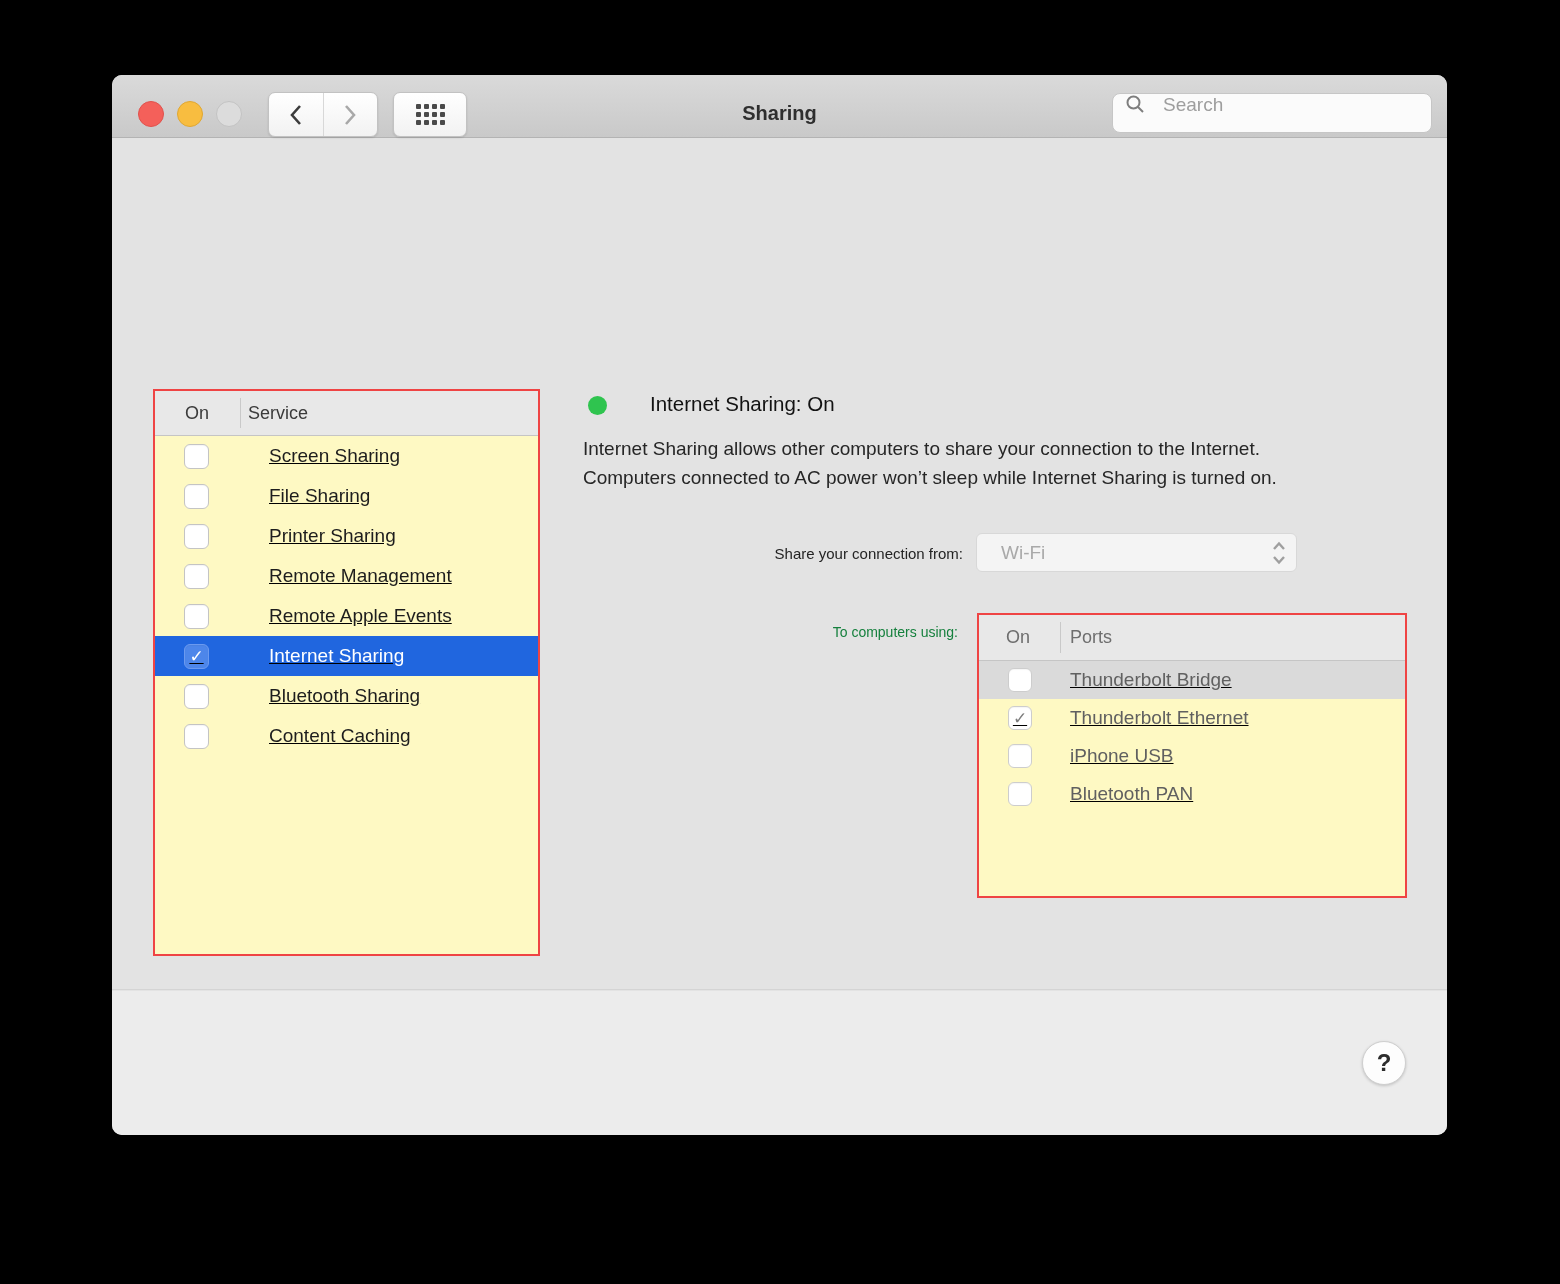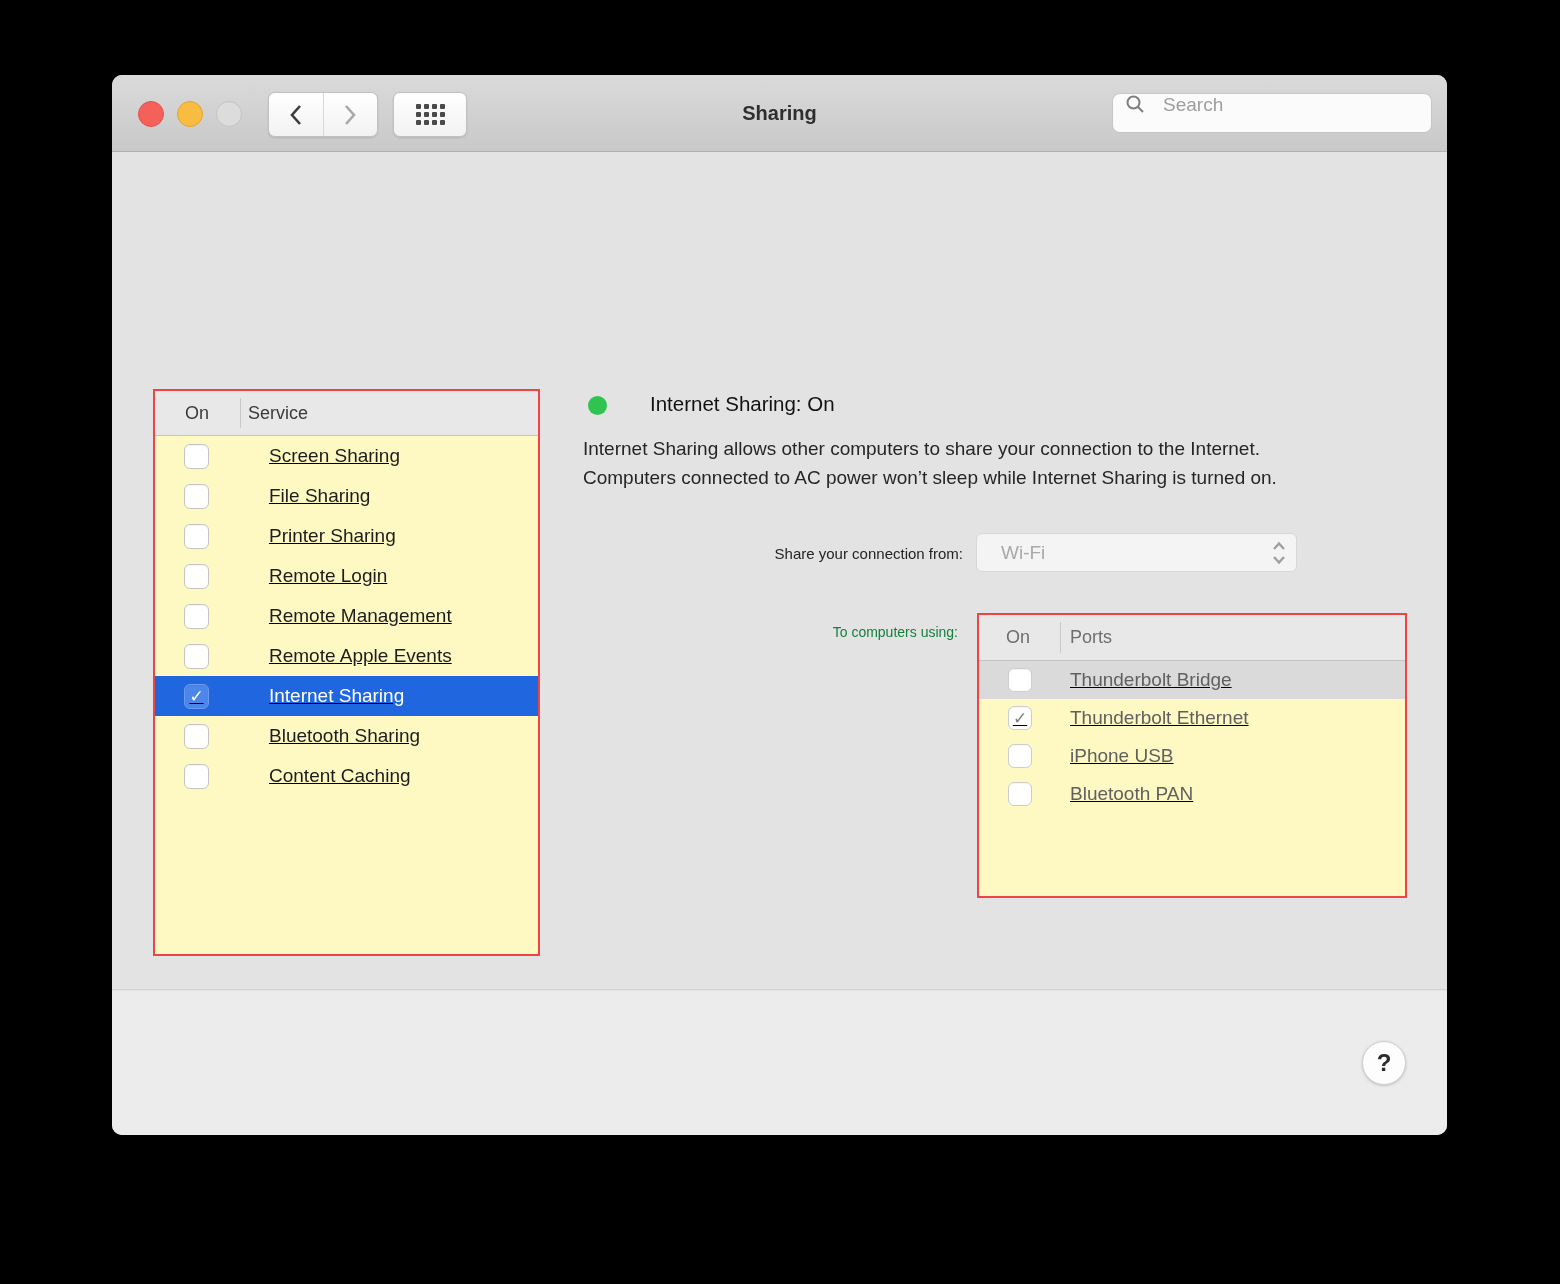--- a/index.html
+++ b/index.html
@@ -4,21 +4,21 @@
 <style>
   * { box-sizing: border-box; margin: 0; padding: 0; }
   html,body { width:1560px; height:1284px; background:#000; font-family:"Liberation Sans","DejaVu Sans",sans-serif; }
   body { position:relative; overflow:hidden; }
 
   .window { position:absolute; left:112px; top:75px; width:1335px; height:1060px;
             border-radius:10px; overflow:hidden; background:#e3e3e3;
             box-shadow:0 25px 70px rgba(0,0,0,.6); }
 
   
-  .titlebar { position:absolute; left:0; right:0; top:0; height:77px;
+  .titlebar { position:absolute; left:0; right:0; top:0; height:63px;
               background:linear-gradient(#dadada,#c9c9c9); border-bottom:1px solid #b3b3b3;padding-left:24px; }
   .traffic { position:absolute; left:26px; top:26px; display:flex; gap:13px; }
   .light { width:26px; height:26px; border-radius:50%; }
   .light.red    { background:#f4605a; border:1px solid #e1514c; }
   .light.yellow { background:#f8bd40; border:1px solid #e0a731; }
   .light.gray   { background:#dcdcdc; border:1px solid #c3c3c3; }
 
   .tb-btn { border:1px solid #c2c2c2; border-radius:7px;
             background:linear-gradient(#ffffff,#f2f2f2); box-shadow:0 1px 2px rgba(0,0,0,.12); }
   .nav-seg { position:absolute; left:156px; top:17px; width:110px; height:45px; display:flex; }
@@ -182,24 +182,20 @@
           <div class="trow">
             <span class="cb"></span>
             <span class="tlabel">File Sharing</span>
           </div>
           <div class="trow">
             <span class="cb"></span>
             <span class="tlabel">Printer Sharing</span>
           </div>
           <div class="trow">
             <span class="cb"></span>
-            <span class="tlabel">Remote Login</span>
-          </div>
-          <div class="trow">
-            <span class="cb"></span>
             <span class="tlabel">Remote Management</span>
           </div>
           <div class="trow">
             <span class="cb"></span>
             <span class="tlabel">Remote Apple Events</span>
           </div>
           <div class="trow sel-blue">
             <span class="cb">✓</span>
             <span class="tlabel">Internet Sharing</span>
           </div>

